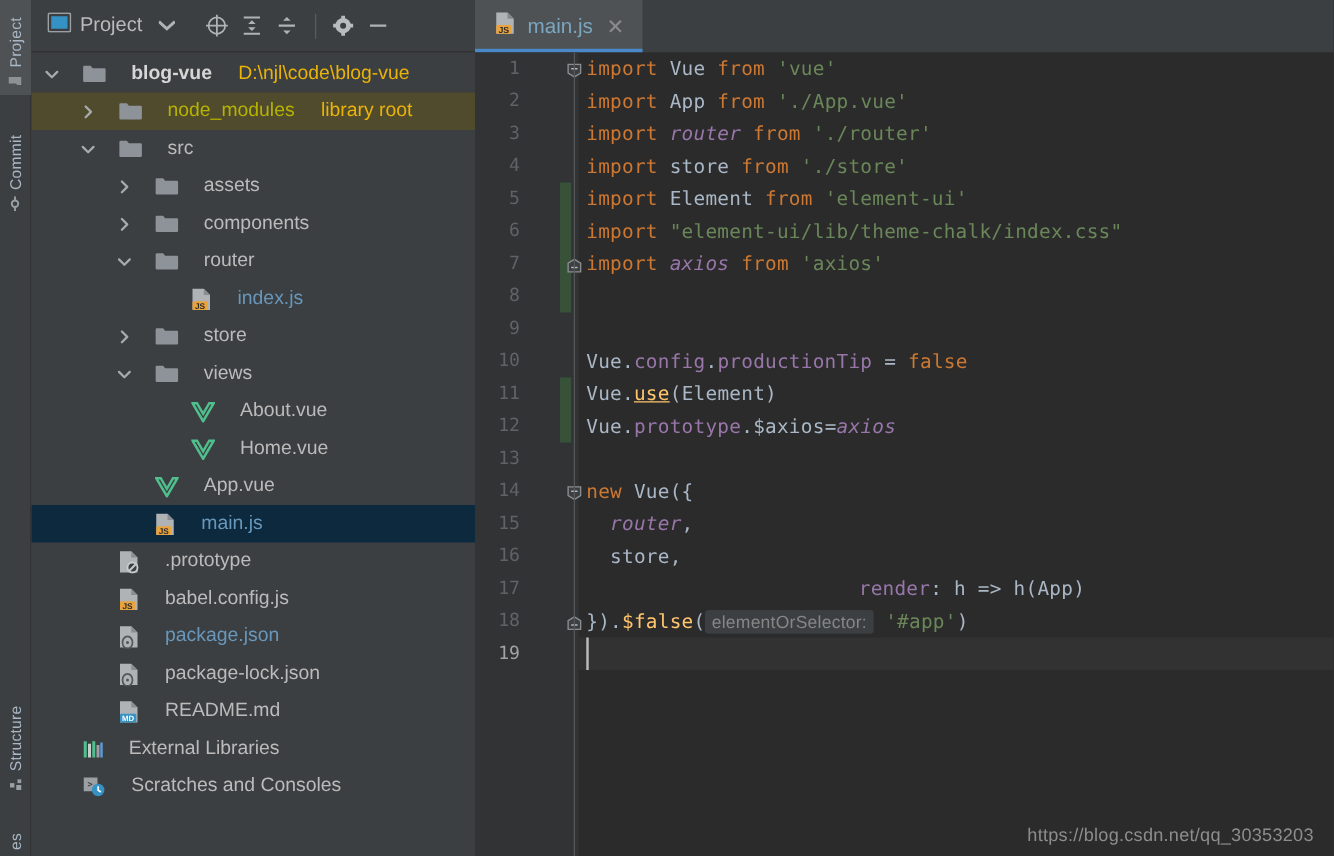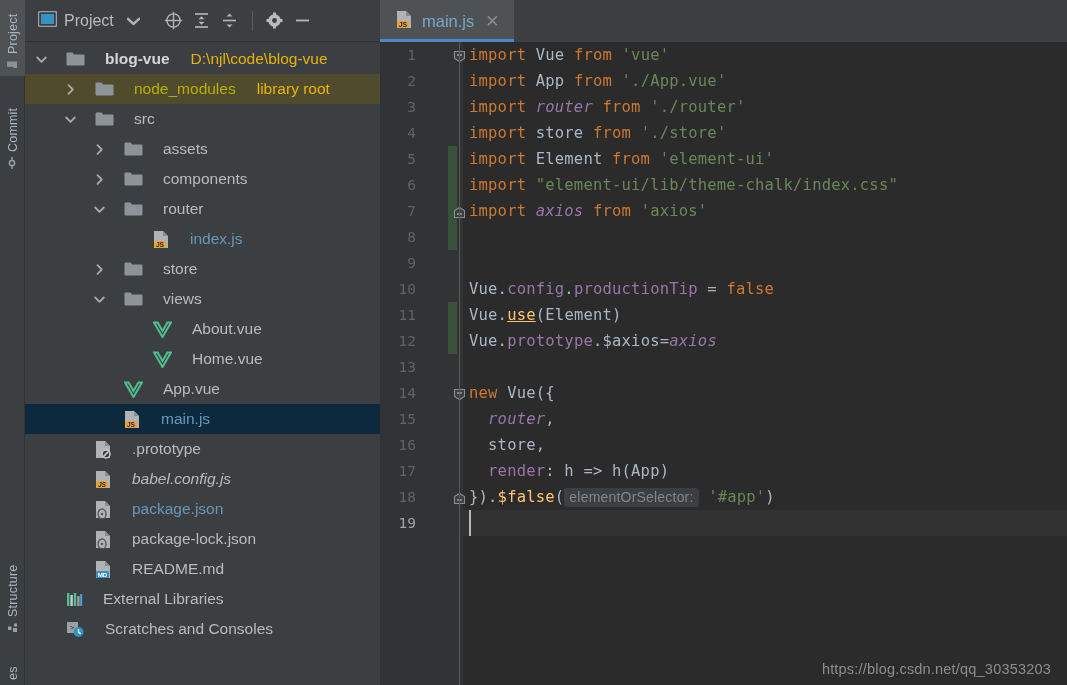--- a/index.html
+++ b/index.html
@@ -493,21 +493,21 @@
           <span class="ticon">
             <svg width="17" height="19" viewBox="0 0 17 19">
               <path d="M1 1h9l5 5v12H1z" fill="#b0b3b5"></path>
               <path d="M10 1l5 5h-5z" fill="#8a8d8f"></path>
               <circle cx="11" cy="14" r="4" fill="#3c3f41" stroke="#c8ccce" stroke-width="1.5"></circle>
               <line x1="8.4" y1="16.6" x2="13.6" y2="11.4" stroke="#c8ccce" stroke-width="1.5"></line>
             </svg>
           </span>
           <span class="tlabel">.prototype</span>
         </div>
-        <div class="trow" style="padding-left: 39px; font-style: italic;">
+        <div class="trow" style="padding-left: 39px;">
           <span class="arrow none"></span>
           <span class="ticon">
             <svg width="17" height="19" viewBox="0 0 17 19">
               <path d="M1 1h9l5 5v12H1z" fill="#b0b3b5"></path>
               <path d="M10 1l5 5h-5z" fill="#8a8d8f"></path>
               <rect x="1" y="11" width="12" height="7" rx="1" fill="#e8a33d"></rect>
               <text x="7" y="17" font-size="6.6" font-family="Liberation Sans, sans-serif" font-weight="bold" fill="#2b2b2b" text-anchor="middle">JS</text>
             </svg>
           </span>
           <span class="tlabel">babel.config.js</span>
@@ -647,21 +647,21 @@
           <div class="cline" style="top: 156px;"><span class="k">import </span><span class="itl">axios</span><span class="idn"> </span><span class="k">from</span><span class="idn"> </span><span class="str">'axios'</span></div>
           <div class="cline" style="top: 182px;"></div>
           <div class="cline" style="top: 208px;"></div>
           <div class="cline" style="top: 234px;"><span class="idn">Vue</span><span class="idn">.</span><span class="prp">config</span><span class="idn">.</span><span class="prp">productionTip</span><span class="idn"> = </span><span class="k">false</span></div>
           <div class="cline" style="top: 260px;"><span class="idn">Vue</span><span class="idn">.</span><span class="fnu">use</span><span class="idn">(</span><span class="idn">Element</span><span class="idn">)</span></div>
           <div class="cline" style="top: 286px;"><span class="idn">Vue</span><span class="idn">.</span><span class="prp">prototype</span><span class="idn">.</span><span class="idn">$axios</span><span class="idn">=</span><span class="itl">axios</span></div>
           <div class="cline" style="top: 312px;"></div>
           <div class="cline" style="top: 338px;"><span class="k">new</span><span class="idn"> </span><span class="idn">Vue</span><span class="idn">({</span></div>
           <div class="cline" style="top: 364px;"><span class="idn">  </span><span class="itl">router</span><span class="idn">,</span></div>
           <div class="cline" style="top: 390px;"><span class="idn">  </span><span class="idn">store</span><span class="idn">,</span></div>
-          <div class="cline" style="top: 416px;"><span class="idn">  </span><span class="prp">render</span><span class="idn">: h =&gt; h(App)</span></div>
+          <div class="cline" style="top: 416px; text-align: center;"><span class="idn">  </span><span class="prp">render</span><span class="idn">: h =&gt; h(App)</span></div>
           <div class="cline" style="top: 442px;"><span class="idn">}).</span><span class="fn">$false</span><span class="idn">(</span><span class="hint">elementOrSelector:</span><span class="idn"> </span><span class="str">'#app'</span><span class="idn">)</span></div>
           <div class="cline current" style="top: 468px;"></div>
           <div class="caret" style="top: 468px; left: 6px;"></div>
         </div>
     </div>
 
     <div class="watermark-url">https://blog.csdn.net/qq_30353203</div>
   </div>
 </div>
 

